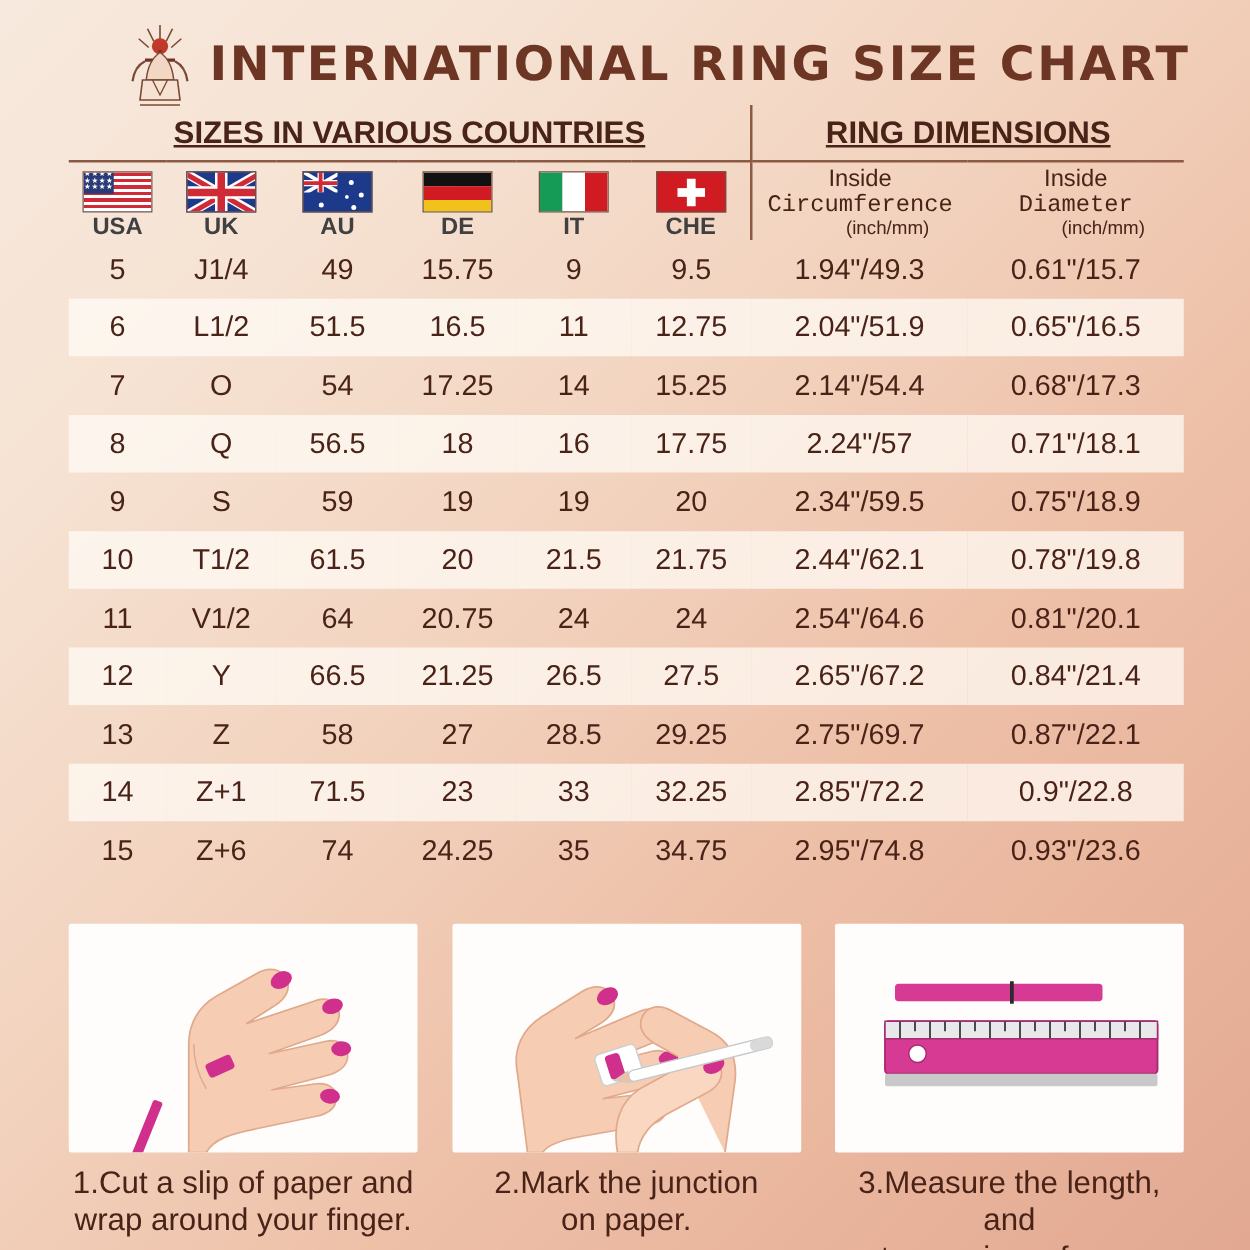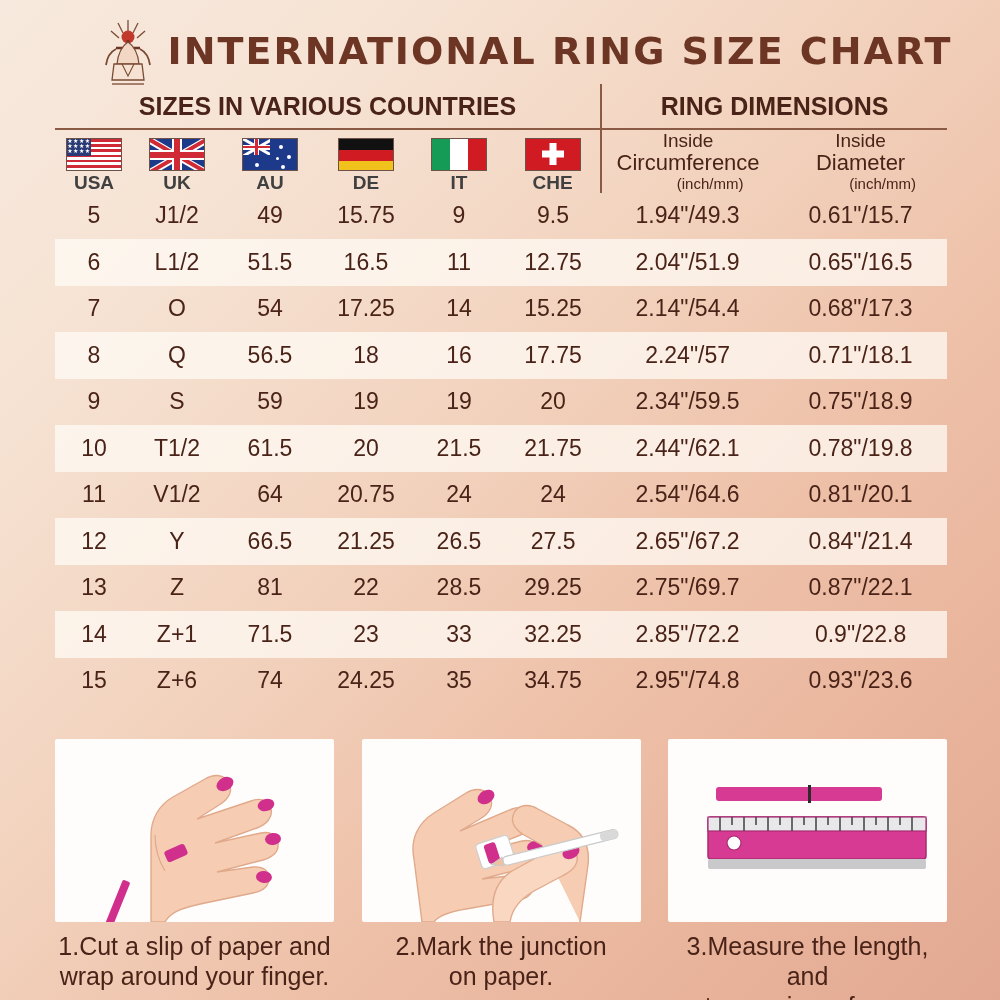--- a/index.html
+++ b/index.html
@@ -66,20 +66,21 @@
     padding: 0;
     margin: 0;
   }
   .group-head {
     height: 44px;
     text-align: center;
     font-size: 25px;
     font-weight: bold;
     color: #4a2318;
     font-family: "Liberation Sans", sans-serif;
+    text-decoration: underline;
   }
   .sep-bottom { border-bottom: 2px solid #8a5a44; }
   .sep-right { border-right: 2px solid #8a5a44; }
 
   .flagrow td {
     height: 62px;
     vertical-align: bottom;
     text-align: center;
   }
   .flag {
@@ -96,21 +97,21 @@
     font-weight: bold;
     color: #404040;
     line-height: 20px;
   }
   .dim-head {
     text-align: center;
     color: #4a2318;
     line-height: 1.12;
   }
   .dim-head .l1 { font-size: 19px; }
-  .dim-head .l2 { font-size: 22px; }
+  .dim-head .l2 { font-size: 19px; font-family: Liberation Mono, monospace; }
   .dim-head .l3 { font-size: 15px; padding-left: 44px; }
 
   .datarow td {
     height: 46.5px;
     text-align: center;
     font-size: 23px;
     color: #4a2318;
     font-family: "Liberation Sans", sans-serif;
   }
   .datarow.alt td { background: rgba(255,252,246,0.72); }
@@ -295,21 +296,21 @@
         </td>
         <td class="dim-head">
           <div class="l1">Inside</div>
           <div class="l2">Diameter</div>
           <div class="l3">(inch/mm)</div>
         </td>
       </tr>
 
       <tr class="datarow">
         <td>5</td>
-        <td>J1/2</td>
+        <td>J1/4</td>
         <td>49</td>
         <td>15.75</td>
         <td>9</td>
         <td>9.5</td>
         <td class="dim">1.94"/49.3</td>
         <td class="dim">0.61"/15.7</td>
       </tr>
       <tr class="datarow alt">
         <td>6</td>
         <td>L1/2</td>
@@ -376,22 +377,22 @@
         <td>66.5</td>
         <td>21.25</td>
         <td>26.5</td>
         <td>27.5</td>
         <td class="dim">2.65"/67.2</td>
         <td class="dim">0.84"/21.4</td>
       </tr>
       <tr class="datarow">
         <td>13</td>
         <td>Z</td>
-        <td>81</td>
-        <td>22</td>
+        <td>58</td>
+        <td>27</td>
         <td>28.5</td>
         <td>29.25</td>
         <td class="dim">2.75"/69.7</td>
         <td class="dim">0.87"/22.1</td>
       </tr>
       <tr class="datarow alt">
         <td>14</td>
         <td>Z+1</td>
         <td>71.5</td>
         <td>23</td>

